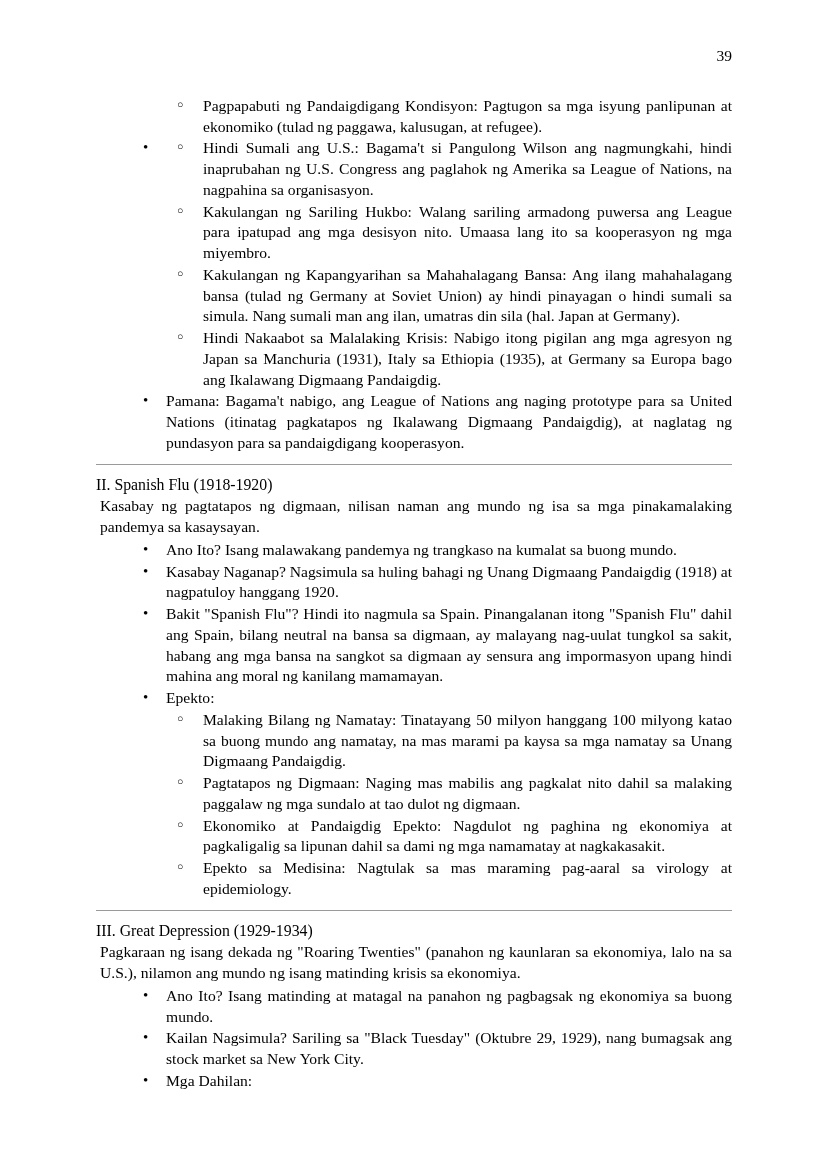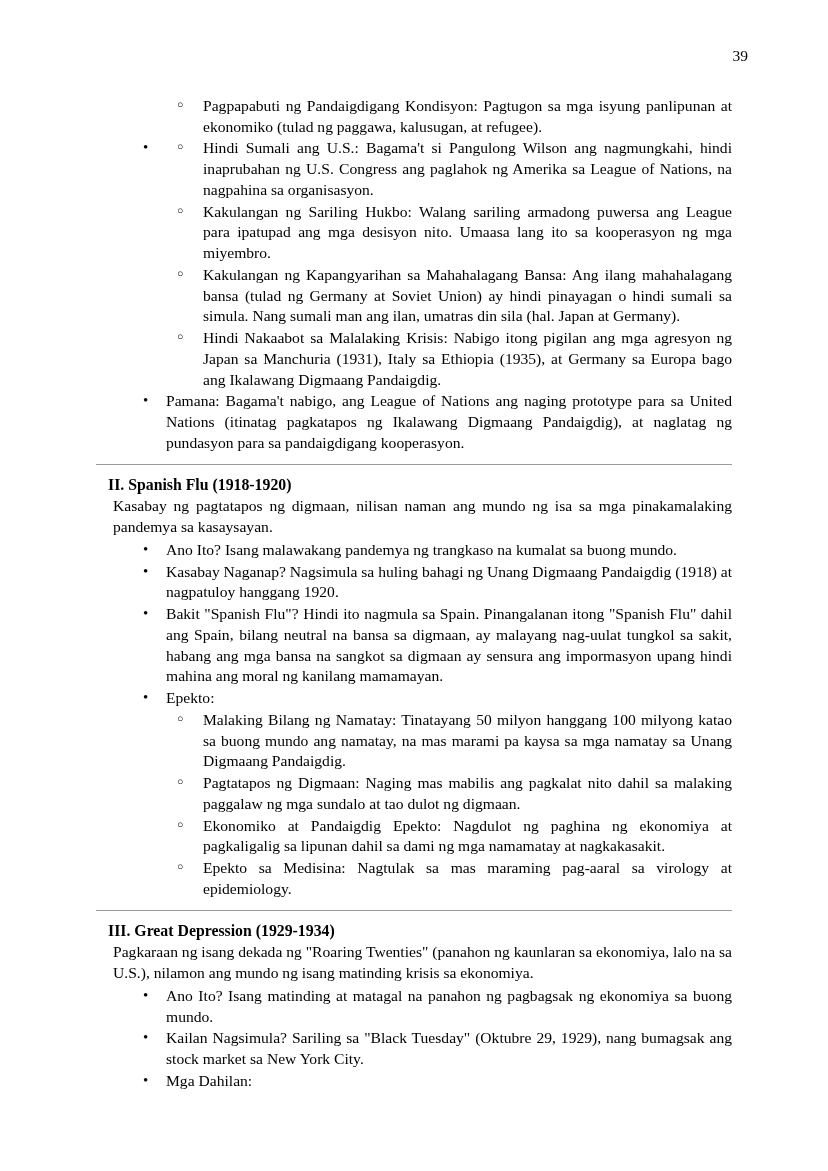--- a/index.html
+++ b/index.html
@@ -18,21 +18,21 @@
   .page {
     position: relative;
     width: 828px;
     height: 1171px;
     box-sizing: border-box;
     padding: 44px 96px 40px 96px;
   }
   .page-number {
     position: absolute;
     top: 48px;
-    right: 80px;
+    right: 96px;
     font-size: 15.5px;
     line-height: 1;
   }
   .content {
     margin-top: 52px;
     font-size: 15.6px;
     line-height: 1.33;
     text-align: justify;
   }
   ul {
@@ -63,27 +63,27 @@
   }
   .lv2 > .bullet {
     position: absolute;
     left: 12px;
     top: 1px;
     font-size: 10.5px;
     line-height: 1.5;
   }
   .b { font-weight: normal; }
   .section-head {
-    font-weight: bold;
+    font-weight: normal;
     font-size: 15.8px;
-    margin: 0 0 1px 12px;
+    margin: 0 0 1px 0;
     text-align: left;
   }
   .intro {
-    margin: 0 0 2px 17px;
+    margin: 0 0 2px 4px;
     text-align: justify;
   }
   hr.rule {
     border: none;
     border-top: 1.6px solid #9a9a9a;
     margin: 11px 0 9px 0;
     width: 100%;
   }
 </style>
 </head>

